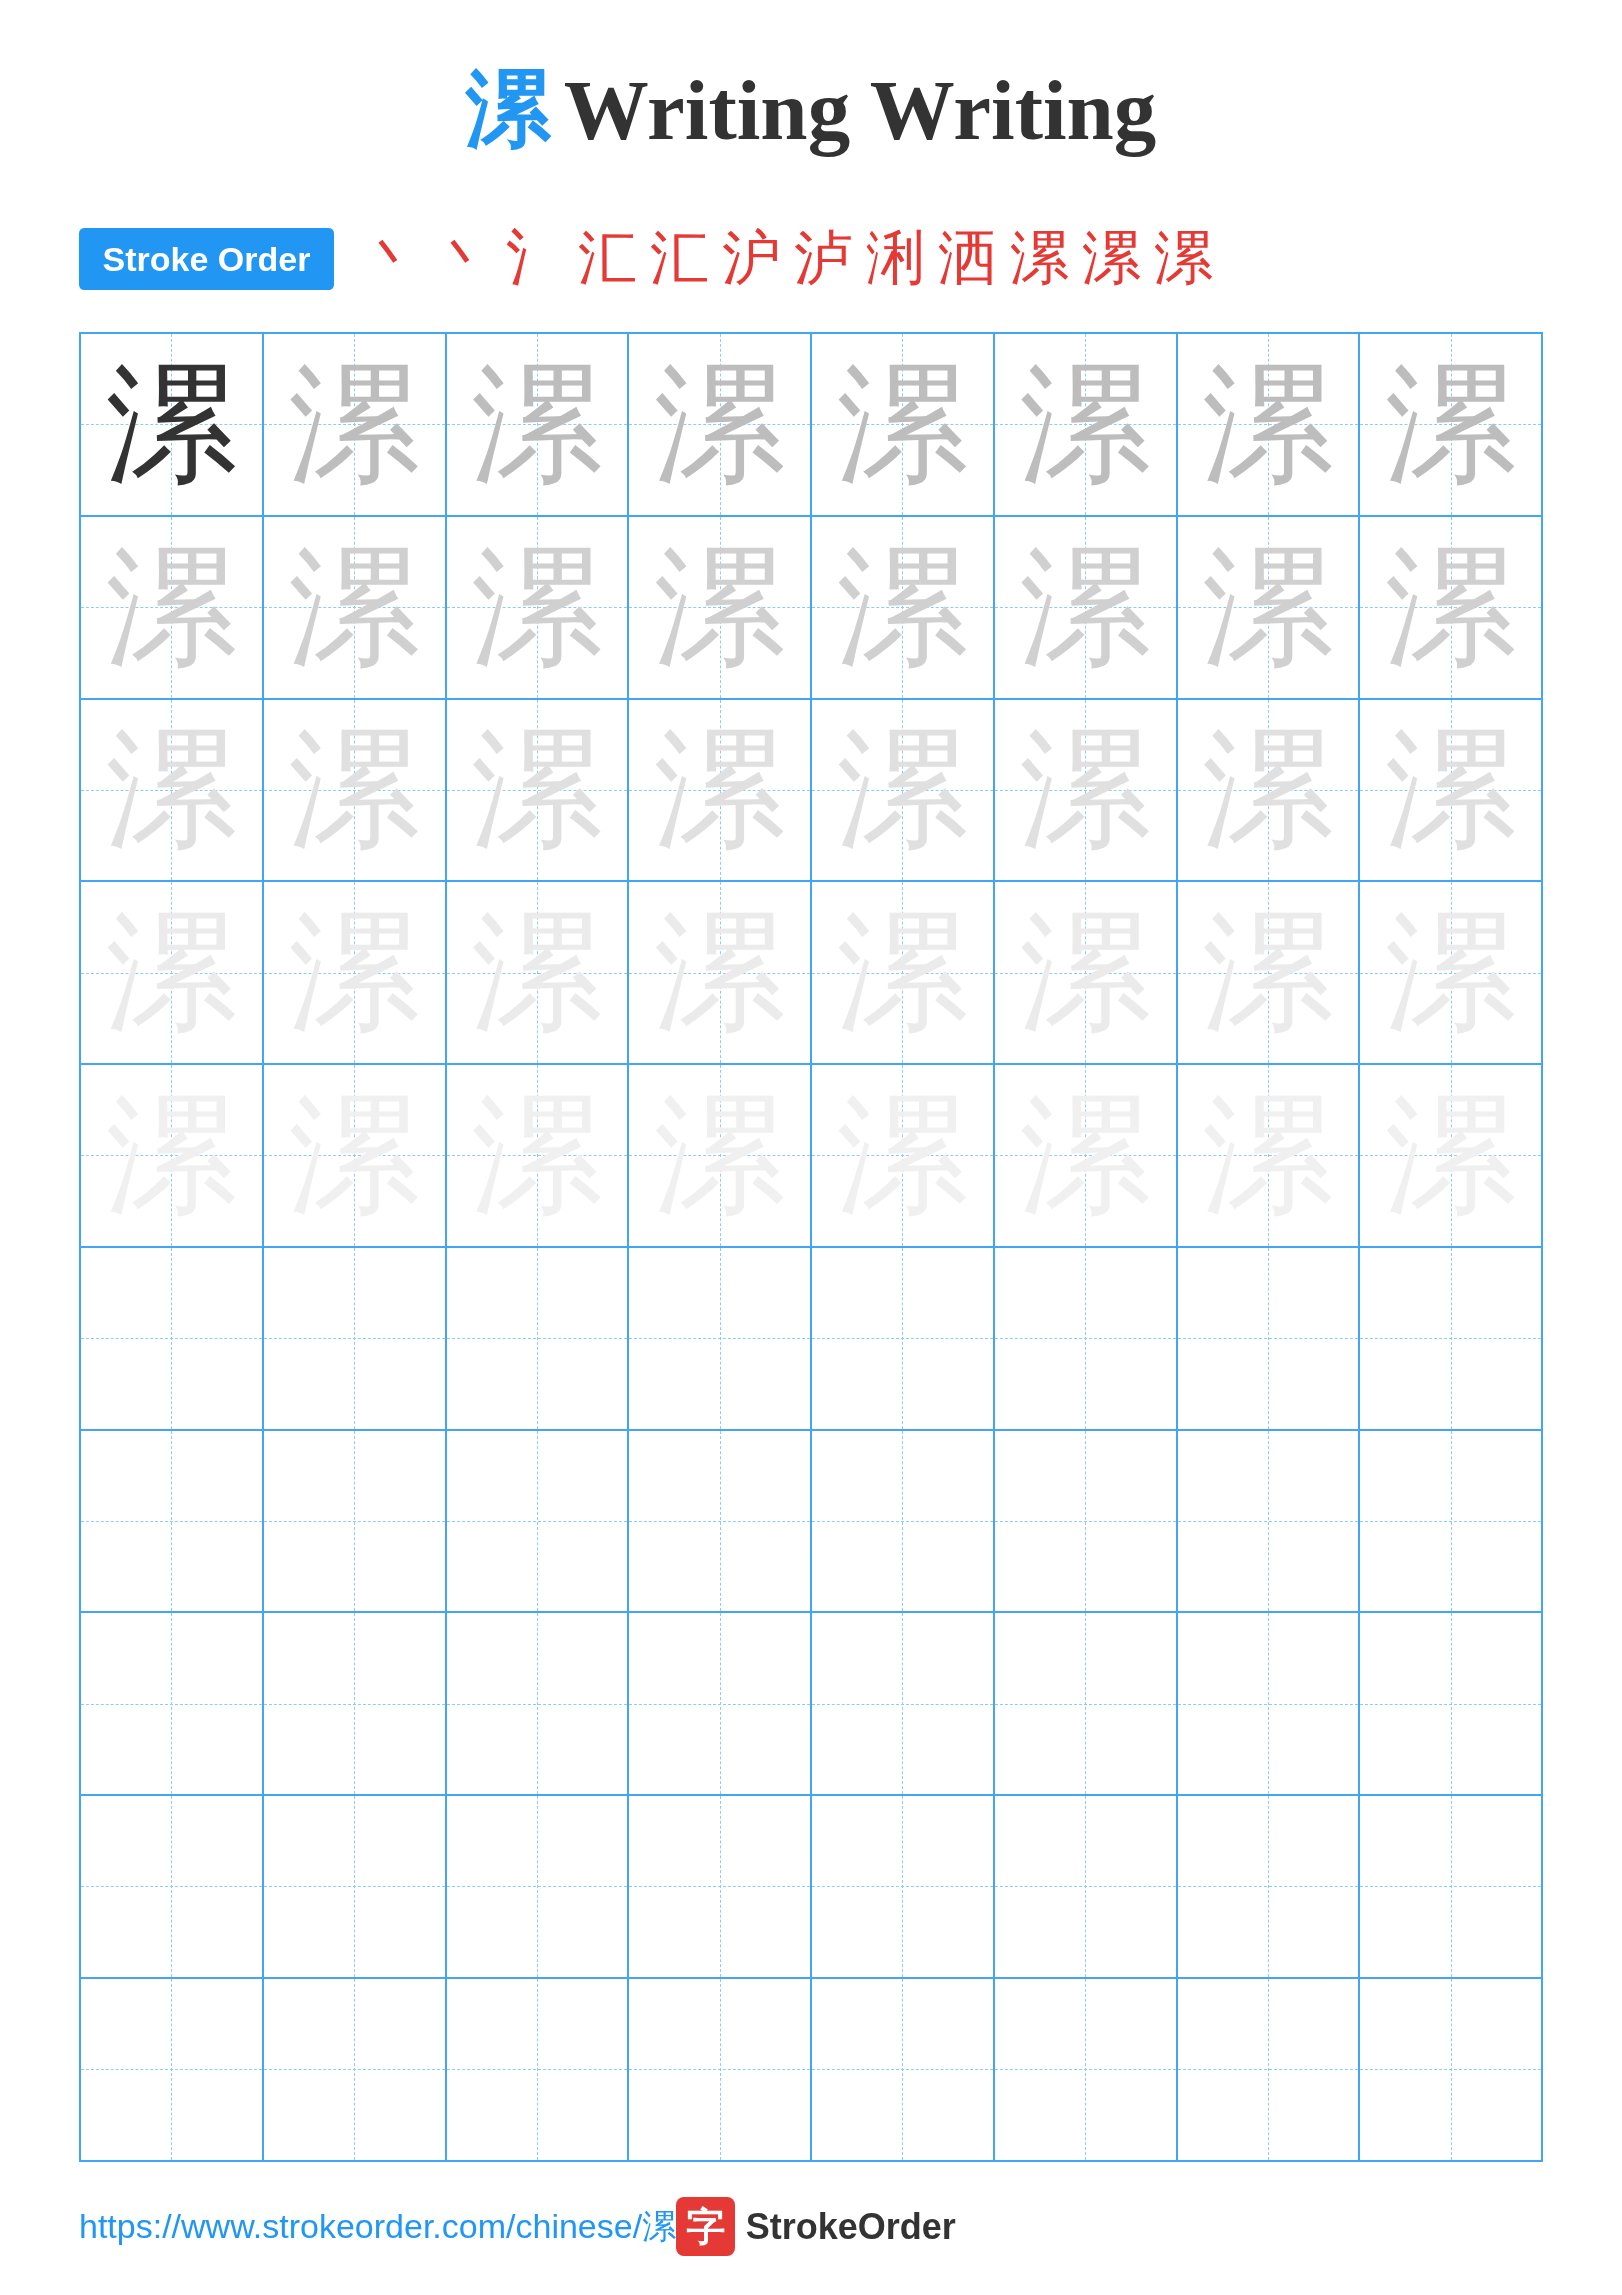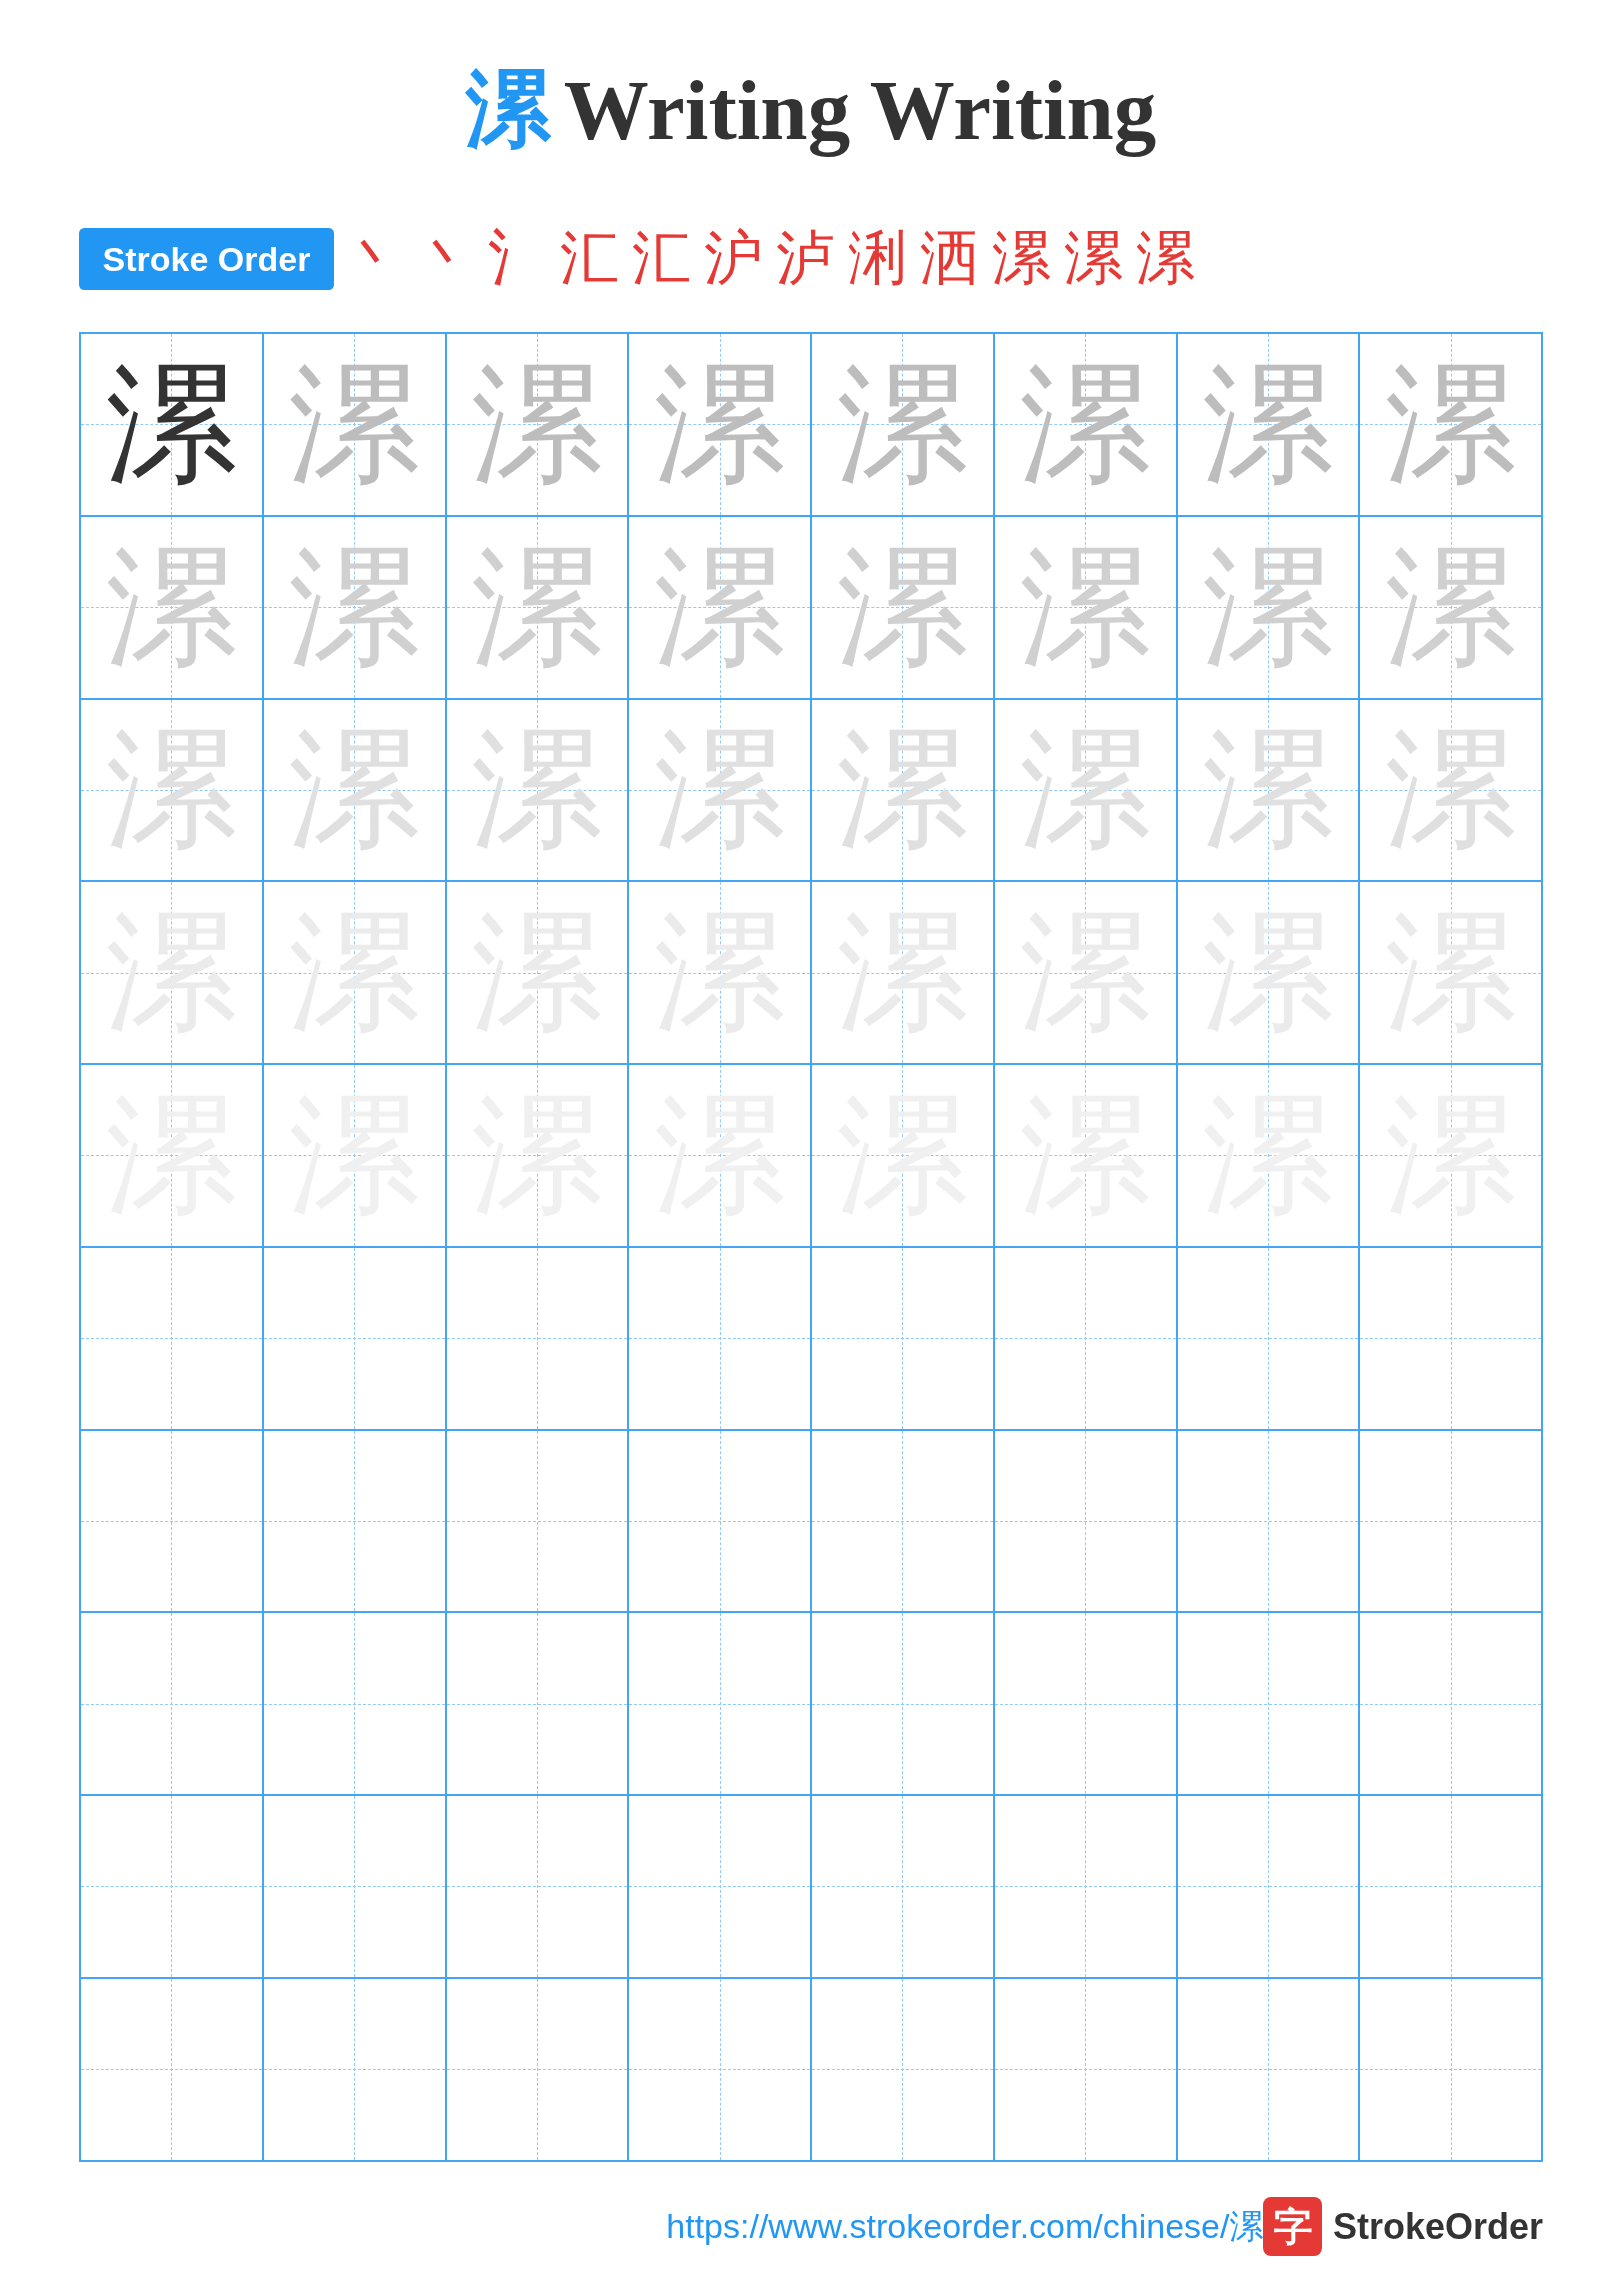--- a/index.html
+++ b/index.html
@@ -34,21 +34,21 @@
     }
 
     .title-char {
       color: #2196F3;
     }
 
     .stroke-order-section {
       width: 100%;
       display: flex;
       align-items: center;
-      gap: 10px;
+      gap: 28px;
       margin-bottom: 33px;
     }
 
     .stroke-order-badge {
       background: #2196F3;
       color: white;
       padding: 11.8px 23.6px;
       border-radius: 5.2px;
       font-size: 34px;
       font-family: sans-serif;
@@ -138,21 +138,21 @@
     }
 
     .char-light4 {
       color: #ebebeb;
     }
 
     .footer {
       width: 100%;
       display: flex;
       align-items: center;
-      justify-content: flex-end;
+      justify-content: flex-start;
       margin-top: auto;
       padding-top: 32px;
     }
 
     .footer-url {
       color: #2196F3;
       font-size: 34px;
       font-family: sans-serif;
       text-decoration: none;
     }

